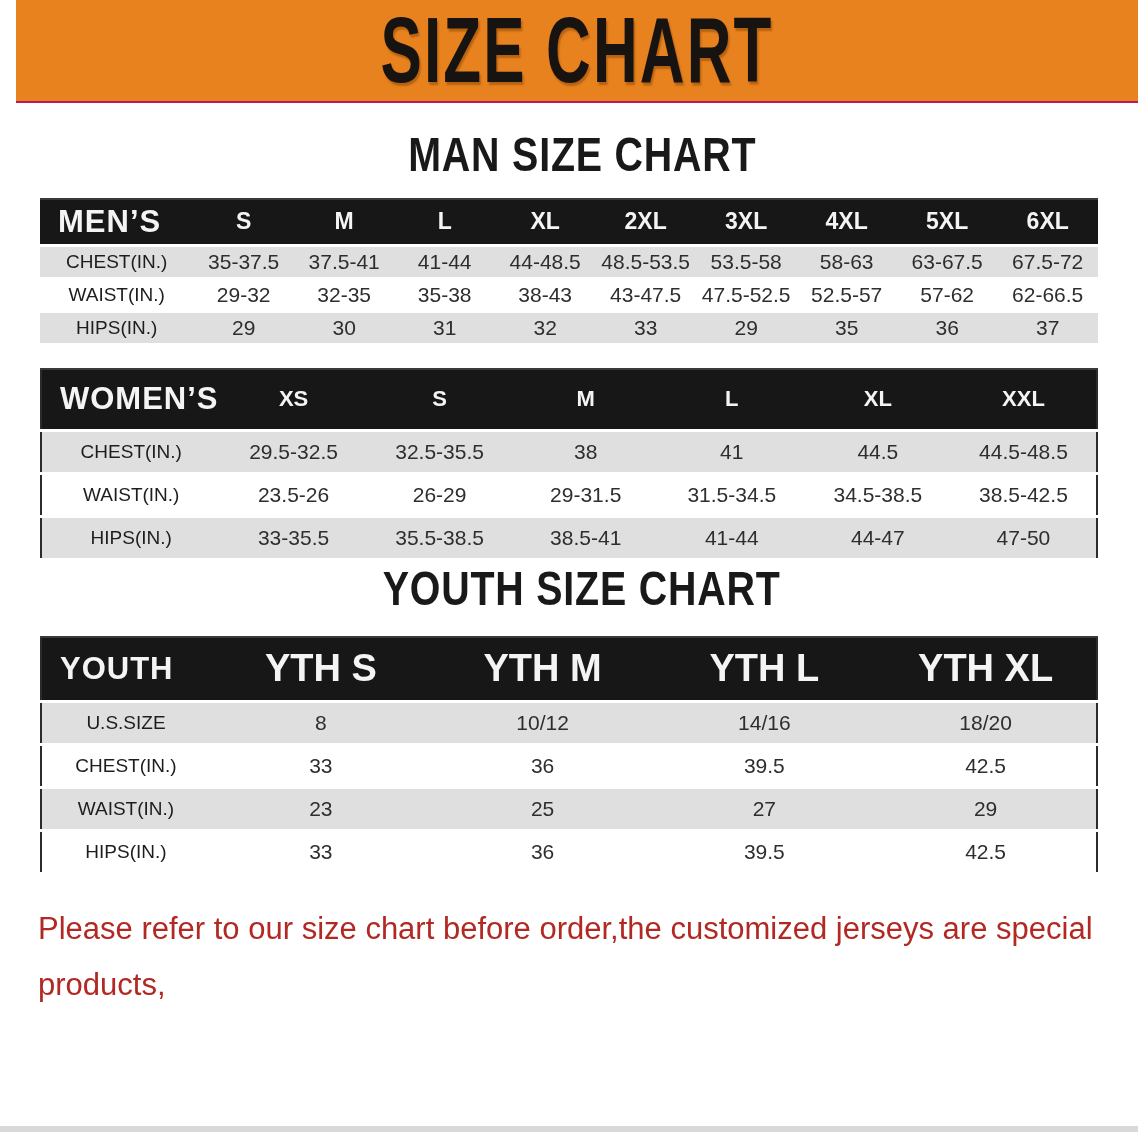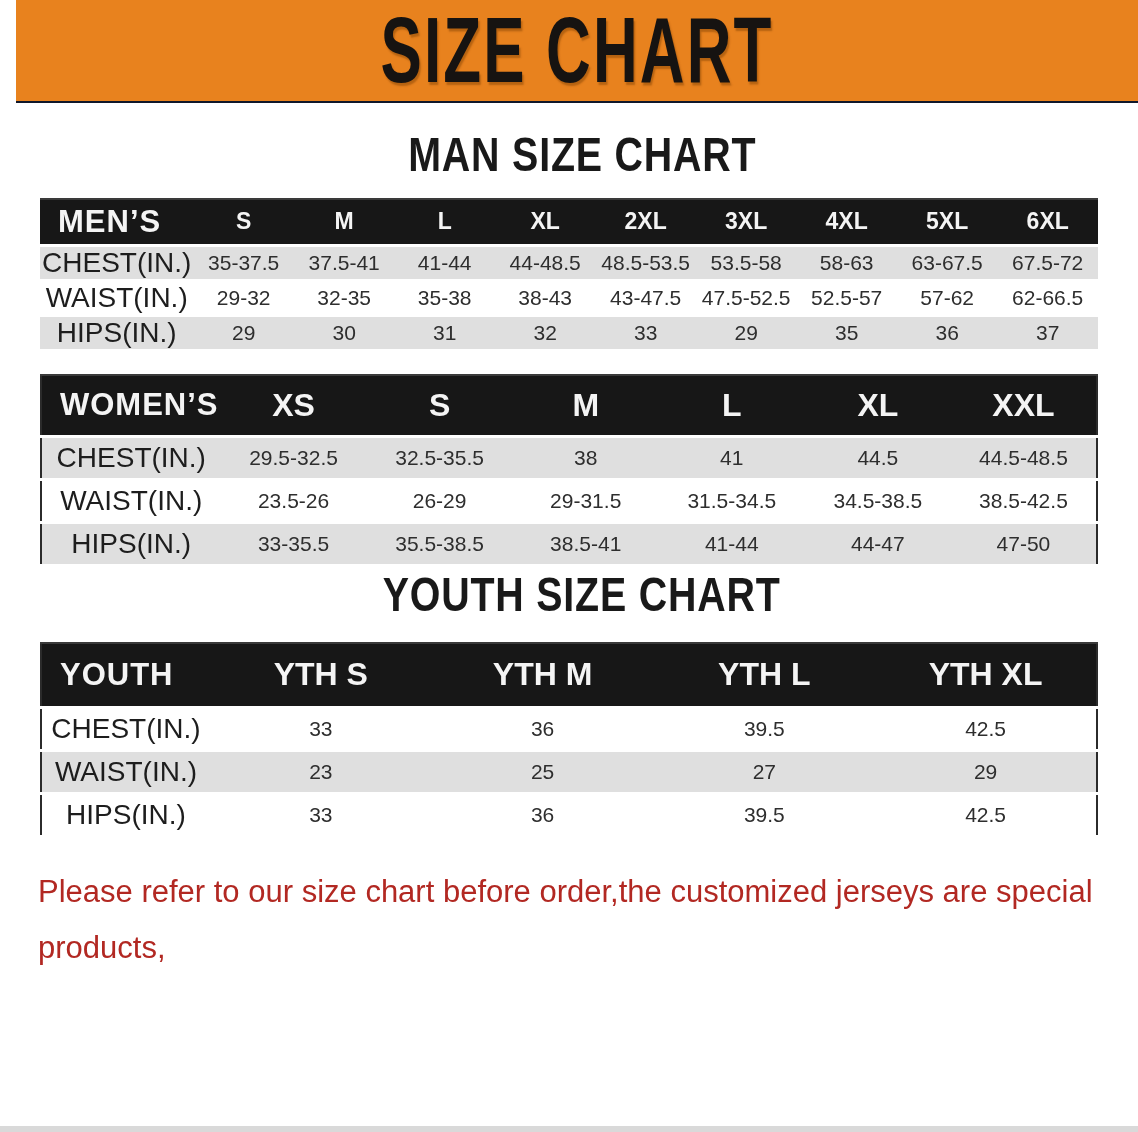--- a/index.html
+++ b/index.html
@@ -17,21 +17,21 @@
     background: #ffffff;
   }
 
   
   .banner {
     height: 103px;
     background: #e8821e;
     display: flex;
     align-items: center;
     justify-content: center;
-    border-bottom: 2px solid #0f172a;
+    border-bottom: 2px solid #be185d;
     margin-left: 16px;
   }
   .banner-title {
     display: inline-block;
     font-size: 86px;
     font-weight: bold;
     color: #161311;
     letter-spacing: 3px;
     transform: scale(0.72, 1.08);
     transform-origin: center;
@@ -83,40 +83,40 @@
     font-size: 31px;
     letter-spacing: 1px;
   }
   table.size-table tbody td {
     text-align: center;
     color: #2e2e2e;
     font-size: 21px;
   }
   table.size-table tbody td.row-label {
     color: #1d1d1d;
-    font-size: 28px;
+    font-size: 19px;
   }
   table.size-table tbody tr.shade td { background: #dfdfdf; }
   table.size-table tbody tr.plain td { background: #ffffff; }
   table.size-table tbody tr td { border-bottom: 3px solid #ffffff; }
 
   
   .men-table thead th { height: 46px; font-size: 23px; }
   .men-table thead th.label-col { width: 14.5%; }
   .men-table tbody td { height: 33px; }
 
   
-  .women-table thead th { height: 62px; font-size: 32px; }
+  .women-table thead th { height: 62px; font-size: 22px; }
   .women-table thead th.label-col { width: 17%; }
   .women-table tbody td { height: 43px; font-size: 22px; }
   .women-table { border: 2px solid #2b2b2b; padding-left: 30px; }
   .women-table thead th { border-top: none; }
 
   
-  .youth-table thead th { height: 64px; font-size: 32px; }
+  .youth-table thead th { height: 64px; font-size: 38px; }
   .youth-table thead th.label-col { width: 16%; }
   .youth-table tbody td { height: 43px; font-size: 22px; }
   .youth-table { border: 2px solid #2b2b2b; padding-left: 24px; }
   .youth-table thead th { border-top: none; }
 
   
   .footer-note {
     margin: 26px 36px 0 38px;
     color: #b22822;
     font-size: 31px;
@@ -256,20 +256,27 @@
         <thead>
           <tr>
             <th class="label-col">YOUTH</th>
             <th>YTH S</th>
             <th>YTH M</th>
             <th>YTH L</th>
             <th>YTH XL</th>
           </tr>
         </thead>
         <tbody>
+          <tr class="shade">
+            <td class="row-label">U.S.SIZE</td>
+            <td>8</td>
+            <td>10/12</td>
+            <td>14/16</td>
+            <td>18/20</td>
+          </tr>
           <tr class="plain">
             <td class="row-label">CHEST(IN.)</td>
             <td>33</td>
             <td>36</td>
             <td>39.5</td>
             <td>42.5</td>
           </tr>
           <tr class="shade">
             <td class="row-label">WAIST(IN.)</td>
             <td>23</td>

